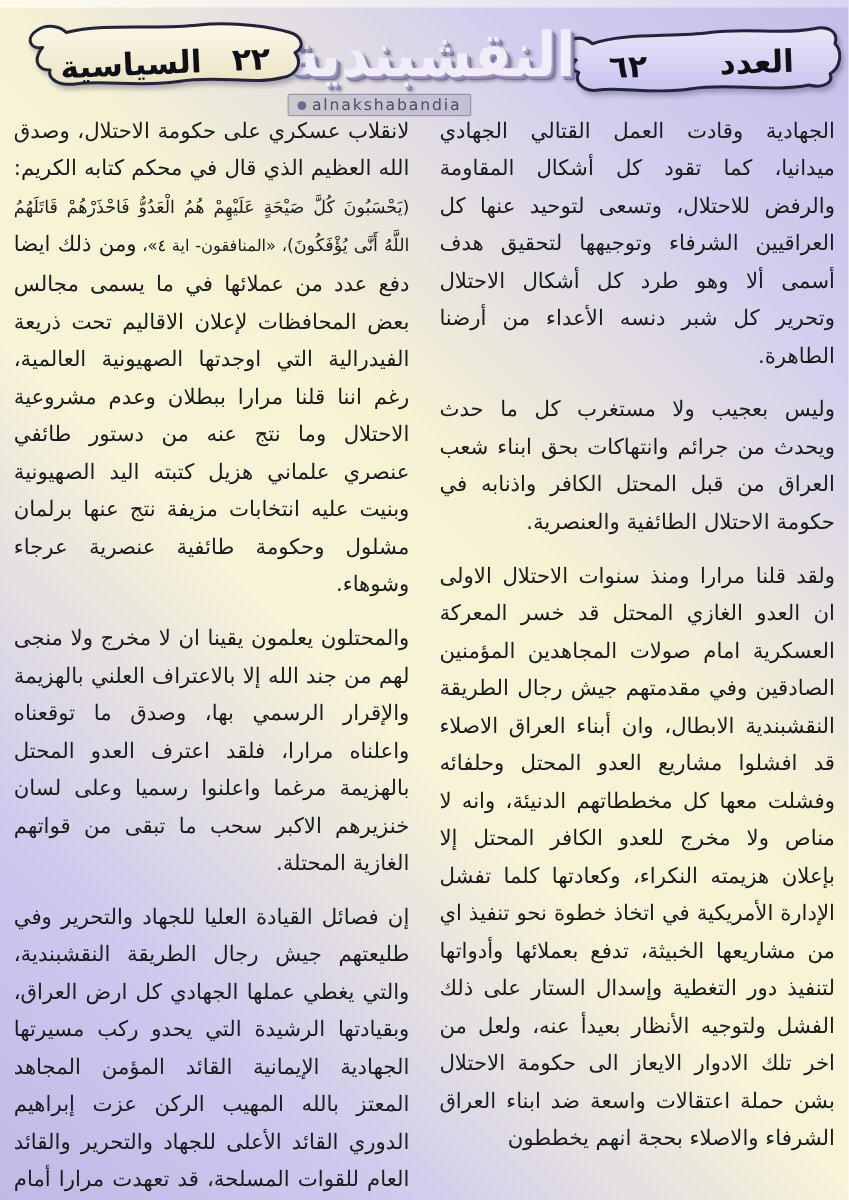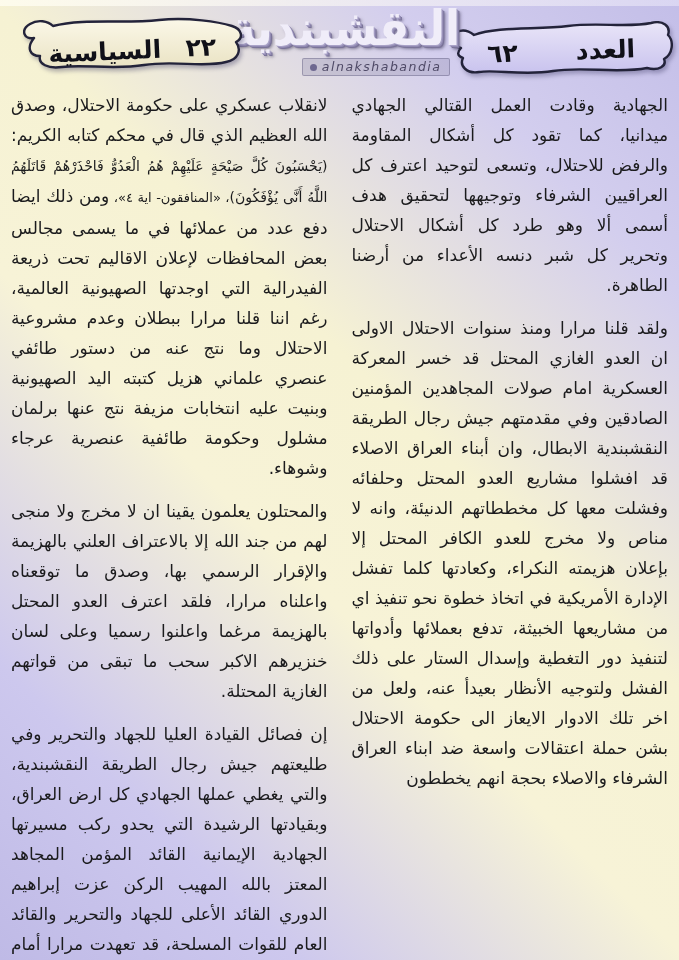--- a/index.html
+++ b/index.html
@@ -16,28 +16,28 @@
   .banner svg{position:absolute;inset:0;width:100%;height:100%;}
   .banner .banner-text{position:relative;display:flex;align-items:center;height:100%;
         font-weight:bold;color:#101018;}
   .banner-issue{right:6px;top:14px;width:230px;height:62px;}
   .banner-issue .banner-text{padding:6px 38px 0 44px;justify-content:space-between;
         font-size:25px;transform:rotate(-2deg);}
   .banner-section{left:14px;top:12px;width:232px;height:60px;}
   .banner-section .banner-text{padding:8px 30px 0 34px;justify-content:space-between;
         font-size:25px;transform:rotate(-2.5deg);}
 
-  .logo{position:absolute;left:50%;top:0;transform:translateX(-50%);
-        text-align:right;width:220px;}
+  .logo{position:absolute;left:50%;top:17px;transform:translateX(-50%);
+        text-align:left;width:220px;}
   .logo-ar{font-size:44px;font-weight:bold;line-height:56px;color:#f0edf9;
         text-shadow:1px 1px 0 #aaa3c8,2px 2px 0 #918ab2,3px 3px 0 #7a7399,4px 4px 3px rgba(55,50,80,.55);
         letter-spacing:-2px;transform:scaleY(1.12);}
   .logo-en{display:inline-block;margin-top:-4px;font-size:12.5px;letter-spacing:1.5px;
         color:#4e4966;background:rgba(128,122,158,.26);border:1px solid rgba(88,82,120,.4);
-        padding:0 7px 1px 7px;border-radius:2px;font-style:italic;}
+        padding:0 7px 1px 7px;border-radius:2px;}
   .logo-en .dot{display:inline-block;width:7px;height:7px;border-radius:50%;
         background:#6e6890;margin-inline-end:5px;vertical-align:middle;}
 
   
   main.article{direction:rtl;display:flex;gap:24px;padding:2px 11px 0 11px;
         height:866px;overflow:hidden;}
   .col{flex:1 1 0;min-width:0;}
   .col p{margin:0 0 13px 0;font-size:17px;line-height:30px;color:#1b1b1d;
         text-align:justify;}
   .verse{font-size:14px;}
@@ -94,21 +94,22 @@
         <span>٢٢</span>
         <span>السياسية</span>
       </div>
     </div>
 
   </header>
 
   <main class="article">
 
     <section class="col">
-      <p>الجهادية وقادت العمل القتالي الجهادي ميدانيا، كما تقود كل أشكال المقاومة والرفض للاحتلال، وتسعى لتوحيد اعترف كل العراقيين الشرفاء وتوجيهها لتحقيق هدف أسمى ألا وهو طرد كل أشكال الاحتلال وتحرير كل شبر دنسه الأعداء من أرضنا الطاهرة.</p>
+      <p>الجهادية وقادت العمل القتالي الجهادي ميدانيا، كما تقود كل أشكال المقاومة والرفض للاحتلال، وتسعى لتوحيد عنها كل العراقيين الشرفاء وتوجيهها لتحقيق هدف أسمى ألا وهو طرد كل أشكال الاحتلال وتحرير كل شبر دنسه الأعداء من أرضنا الطاهرة.</p>
+      <p>وليس بعجيب ولا مستغرب كل ما حدث ويحدث من جرائم وانتهاكات بحق ابناء شعب العراق من قبل المحتل الكافر واذنابه في حكومة الاحتلال الطائفية والعنصرية.</p>
       <p>ولقد قلنا مرارا ومنذ سنوات الاحتلال الاولى ان العدو الغازي المحتل قد خسر المعركة العسكرية امام صولات المجاهدين المؤمنين الصادقين وفي مقدمتهم جيش رجال الطريقة النقشبندية الابطال، وان أبناء العراق الاصلاء قد افشلوا مشاريع العدو المحتل وحلفائه وفشلت معها كل مخططاتهم الدنيئة، وانه لا مناص ولا مخرج للعدو الكافر المحتل إلا بإعلان هزيمته النكراء، وكعادتها كلما تفشل الإدارة الأمريكية في اتخاذ خطوة نحو تنفيذ اي من مشاريعها الخبيثة، تدفع بعملائها وأدواتها لتنفيذ دور التغطية وإسدال الستار على ذلك الفشل ولتوجيه الأنظار بعيدأ عنه، ولعل من اخر تلك الادوار الايعاز الى حكومة الاحتلال بشن حملة اعتقالات واسعة ضد ابناء العراق الشرفاء والاصلاء بحجة انهم يخططون</p>
     </section>
 
     <section class="col">
       <p><span>لانقلاب عسكري على حكومة الاحتلال، وصدق الله العظيم الذي قال في محكم كتابه الكريم: </span><span class="verse">(يَحْسَبُونَ كُلَّ صَيْحَةٍ عَلَيْهِمْ هُمُ الْعَدُوُّ فَاحْذَرْهُمْ قَاتَلَهُمُ اللَّهُ أَنَّى يُؤْفَكُونَ)</span><span class="citation">، «المنافقون- اية ٤»، </span><span>ومن ذلك ايضا دفع عدد من عملائها في ما يسمى مجالس بعض المحافظات لإعلان الاقاليم تحت ذريعة الفيدرالية التي اوجدتها الصهيونية العالمية، رغم اننا قلنا مرارا ببطلان وعدم مشروعية الاحتلال وما نتج عنه من دستور طائفي عنصري علماني هزيل كتبته اليد الصهيونية وبنيت عليه انتخابات مزيفة نتج عنها برلمان مشلول وحكومة طائفية عنصرية عرجاء وشوهاء.</span></p>
       <p>والمحتلون يعلمون يقينا ان لا مخرج ولا منجى لهم من جند الله إلا بالاعتراف العلني بالهزيمة والإقرار الرسمي بها، وصدق ما توقعناه واعلناه مرارا، فلقد اعترف العدو المحتل بالهزيمة مرغما واعلنوا رسميا وعلى لسان خنزيرهم الاكبر سحب ما تبقى من قواتهم الغازية المحتلة.</p>
       <p>إن فصائل القيادة العليا للجهاد والتحرير وفي طليعتهم جيش رجال الطريقة النقشبندية، والتي يغطي عملها الجهادي كل ارض العراق، وبقيادتها الرشيدة التي يحدو ركب مسيرتها الجهادية الإيمانية القائد المؤمن المجاهد المعتز بالله المهيب الركن عزت إبراهيم الدوري القائد الأعلى للجهاد والتحرير والقائد العام للقوات المسلحة، قد تعهدت مرارا أمام شعبنا العراقي الصابر المؤمن المجاهد، وأمام أبناء امتنا العربية الإسلامية وأمام كل أحرار وشرفاء العالم بأنها لن تهادن ولن تساوم على ثوابت التحرير والاستقلال المعلنة، وستستمر بتصعيد عملياتها الجهادية البطولية ضد المحتل الأمريكي</p>
     </section>
 
   </main>

